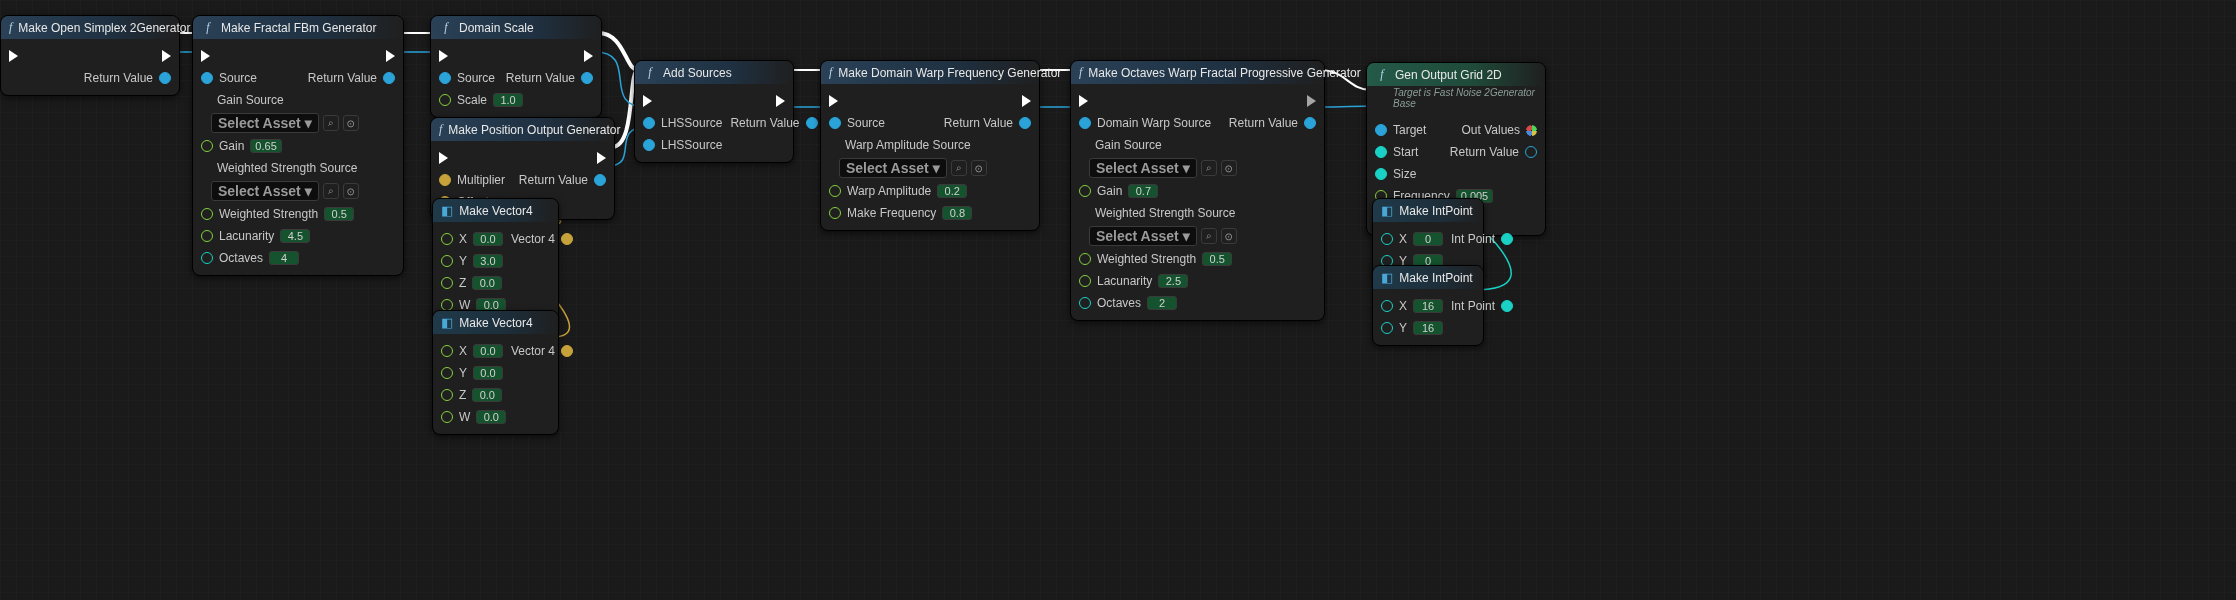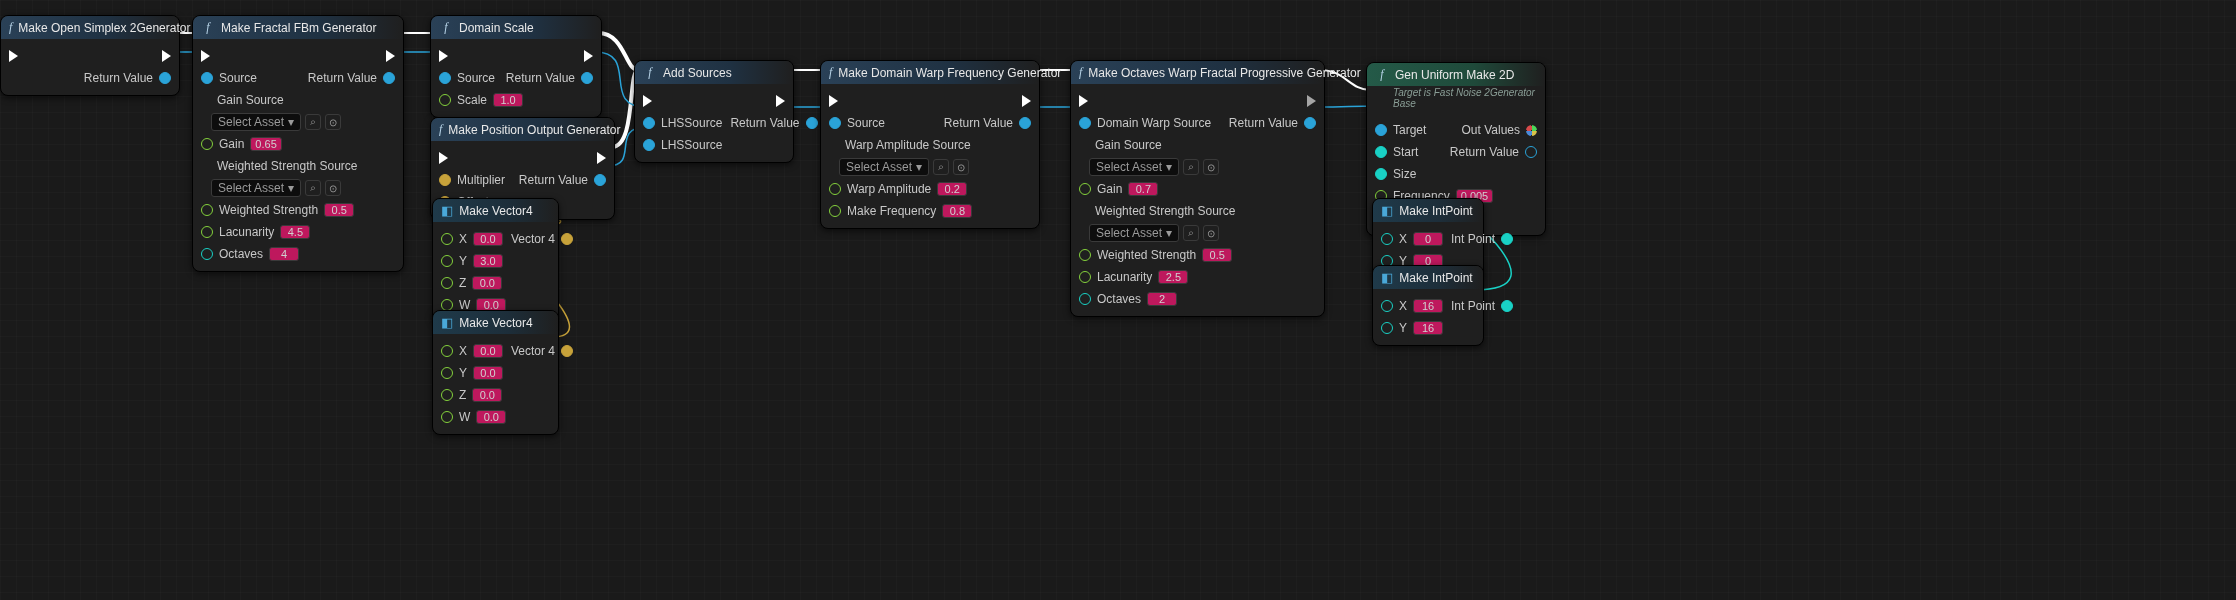--- a/index.html
+++ b/index.html
@@ -106,43 +106,43 @@
     border: none;
     width:11px;height:11px;
     background:
       radial-gradient(circle at 25% 25%, #d84a4a 0 28%, transparent 29%),
       radial-gradient(circle at 75% 25%, #4ad85a 0 28%, transparent 29%),
       radial-gradient(circle at 25% 75%, #4a8ad8 0 28%, transparent 29%),
       radial-gradient(circle at 75% 75%, #d8c24a 0 28%, transparent 29%);
   }
   .label { color:#c8c8c8; }
   .val {
-    background:#be185d;
+    background:#14532d;
     border:1px solid #3a3a3a;
     border-radius:3px;
     padding:0 4px;
     color:#d0d0d0;
     font-size:11px;
     min-width:20px;
     text-align:center;
   }
   .asset-picker {
     display:flex;
     align-items:center;
     gap:4px;
     margin: 2px 0 2px 18px;
   }
   .asset-picker .dd {
     background:#0d0d0d;
     border:1px solid #3a3a3a;
     border-radius:3px;
     padding:1px 6px;
-    font-size:12px;
+    font-size:14px;
     color:#9a9a9a;
-    display:flex;align-items:center;gap:4px;
+    display:flex;align-items:center;gap:4px;font-weight:bold;
   }
   .asset-picker .ico {
     width:14px;height:14px;
     border:1px solid #3a3a3a;
     border-radius:3px;
     display:flex;align-items:center;justify-content:center;
     color:#9a9a9a;font-size:10px;
   }
   .f-ico {
     font-style:italic;
@@ -602,21 +602,21 @@
           <span class="label">Octaves</span>
           <span class="val">2</span>
         </div>
       </div>
   </div>
 </div>
 
 <div class="node" style="left:1366px; top:62px; width:178px;">
   <div class="node-head green">
     <span class="f-ico">f</span>
-    <span>Gen Uniform Make 2D</span>
+    <span>Gen Output Grid 2D</span>
   </div>
   <div class="node-sub">Target is Fast Noise 2Generator Base</div>
   <div class="node-body">
     <div class="row">
       <div class="left">
           <span class="pin blue filled"></span>
           <span class="label">Target</span>
         </div>
       <div class="right">
           <span class="label">Out Values</span>

